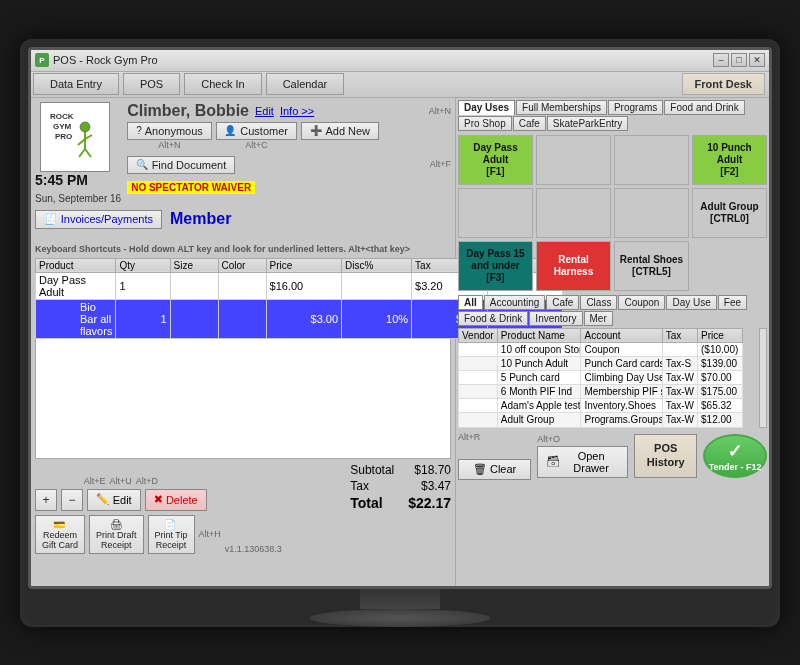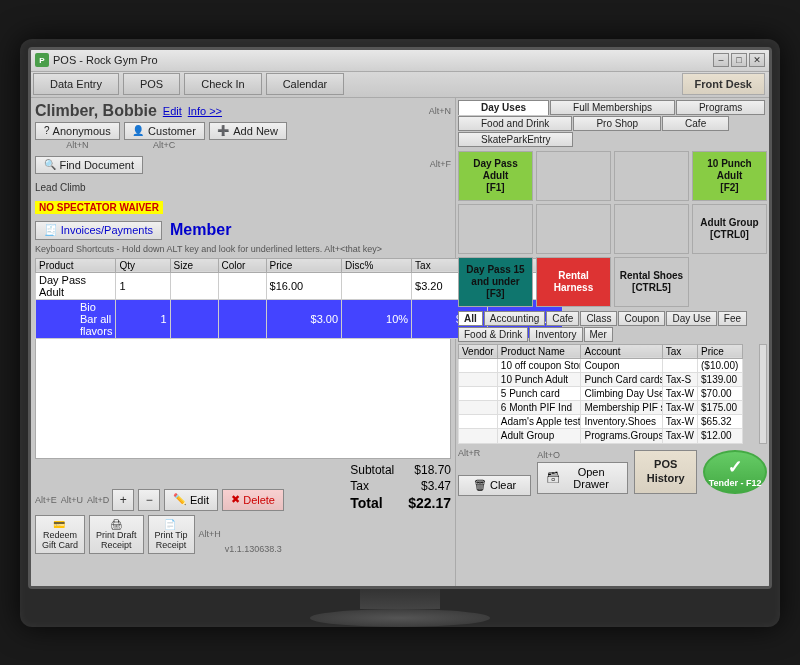--- a/index.html
+++ b/index.html
@@ -256,21 +256,22 @@
     }
     .member-badge {
       font-size: 16px;
       color: #0000cc;
       font-weight: bold;
       margin-left: 8px;
     }
     .keyboard-hint {
       font-size: 9px;
       color: #555;
-      margin-top: 2px;
+      margin-top: 13px;
+      font-weight: bold;
     }
 
     
     .product-table {
       width: 100%;
       border-collapse: collapse;
       background: white;
       font-size: 11px;
       margin-top: 4px;
       flex-shrink: 0;
@@ -369,21 +370,21 @@
 
     
     .category-tabs {
       display: flex;
       flex-wrap: wrap;
       gap: 1px;
       margin-bottom: 4px;
       font-size: 10px;
     }
     .cat-tab {
-      padding: 1px 22px;
+      padding: 1px 5px;
       border: 1px solid #888;
       background: linear-gradient(to bottom, #f0f0f0, #dcdcdc);
       cursor: pointer;
       color: #222;
       font-size: 10px;
     }
     .cat-tab.active {
       background: white;
       border-bottom: none;
       font-weight: bold;
@@ -600,20 +601,41 @@
           <span>Front Desk</span>
         </div>
       </div>
 
       <div class="main-content">
 
         <div class="left-panel">
 
           <div class="customer-header">
 
+            <div style="display:flex;flex-direction:column;align-items:center;margin-right:6px;">
+              <div class="logo-box">
+                <svg class="logo-svg" viewBox="0 0 60 60" xmlns="http://www.w3.org/2000/svg">
+                  <rect width="60" height="60" fill="white"></rect>
+                  <text x="5" y="12" font-size="8" font-weight="bold" fill="#333">ROCK</text>
+                  <text x="8" y="22" font-size="8" font-weight="bold" fill="#333">GYM</text>
+                  <text x="10" y="32" font-size="8" font-weight="bold" fill="#333">PRO</text>
+
+                  <circle cx="40" cy="20" r="5" fill="#66aa22" stroke="#333" stroke-width="0.5"></circle>
+                  <line x1="40" y1="25" x2="40" y2="42" stroke="#66aa22" stroke-width="2"></line>
+                  <line x1="40" y1="32" x2="33" y2="38" stroke="#66aa22" stroke-width="2"></line>
+                  <line x1="40" y1="32" x2="47" y2="28" stroke="#66aa22" stroke-width="2"></line>
+                  <line x1="40" y1="42" x2="34" y2="50" stroke="#66aa22" stroke-width="2"></line>
+                  <line x1="40" y1="42" x2="46" y2="50" stroke="#66aa22" stroke-width="2"></line>
+                </svg>
+              </div>
+              <div>
+                <span class="time-display">5:45 PM</span>
+                <span class="date-display">Sun, September 16</span>
+              </div>
+            </div>
 
             <div class="customer-info">
               <div class="customer-name-row">
                 <span class="customer-name">Climber, Bobbie</span>
                 <a class="customer-link">Edit</a>
                 <a class="customer-link">Info &gt;&gt;</a>
                 <span class="shortcut-hint">Alt+N</span>
               </div>
 
               <div class="action-buttons">
@@ -640,23 +662,20 @@
               </div>
 
               <div style="display:flex;align-items:center;gap:4px;margin-bottom:3px;">
                 <button class="find-doc-btn">
                   <span class="btn-icon">🔍</span>
                   <span>Find Document</span>
                 </button>
                 <span class="shortcut-hint">Alt+F</span>
               </div>
 
-              <div style="margin-bottom:2px;">
-                <span class="lead-climb">Lead Climb</span>
-              </div>
               <div>
                 <span class="no-spectator">NO SPECTATOR WAIVER</span>
               </div>
             </div>
           </div>
 
           <div style="display:flex;align-items:center;margin-bottom:2px;">
             <button class="invoices-btn">
               <span>🧾</span>
               <span>Invoices/Payments</span>
@@ -697,21 +716,21 @@
                 <td>$3.00</td>
                 <td>10%</td>
                 <td>$0.27</td>
                 <td>$2.70</td>
               </tr>
             </tbody>
           </table>
           <div class="table-empty-area"></div>
 
           <div style="display:flex;align-items:flex-end;margin-top:4px;">
-            <div style="display:flex;flex-direction:row;gap:3px;">
+            <div style="display:flex;flex-direction:column;gap:3px;align-items:center;">
               <div style="display:flex;gap:4px;align-items:center;">
                 <span class="alt-hint">Alt+E</span>
                 <span class="alt-hint">Alt+U</span>
                 <span class="alt-hint">Alt+D</span>
               </div>
               <div style="display:flex;gap:4px;">
                 <div class="small-btn">+</div>
                 <div class="small-btn">−</div>
                 <button class="edit-btn">
                   <span>✏️</span>

